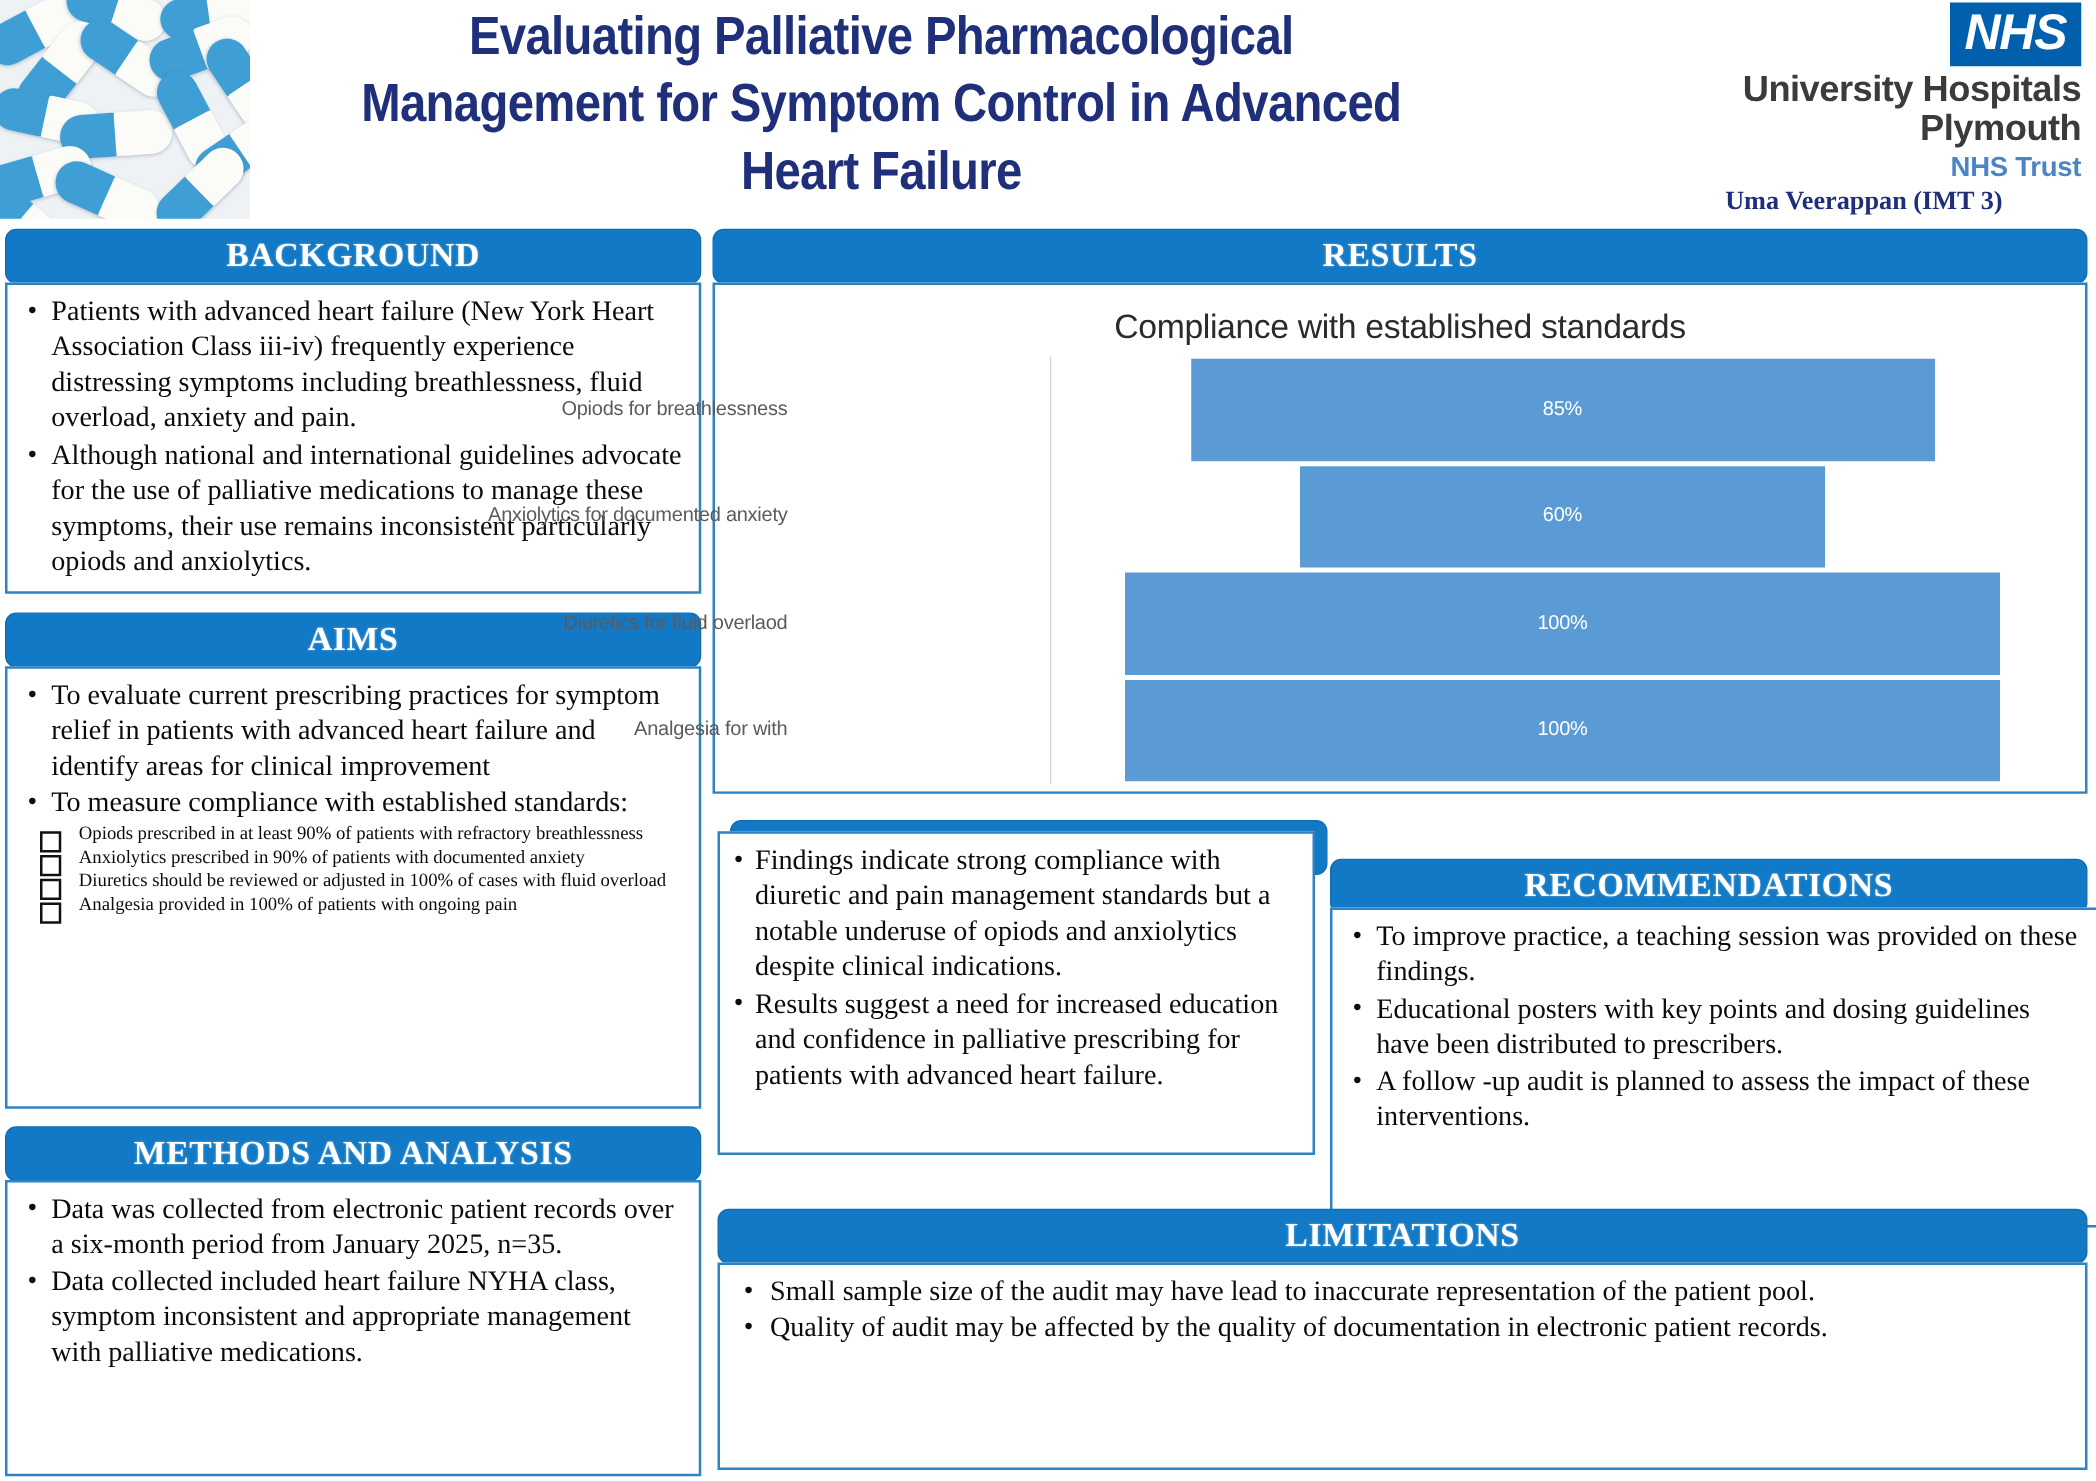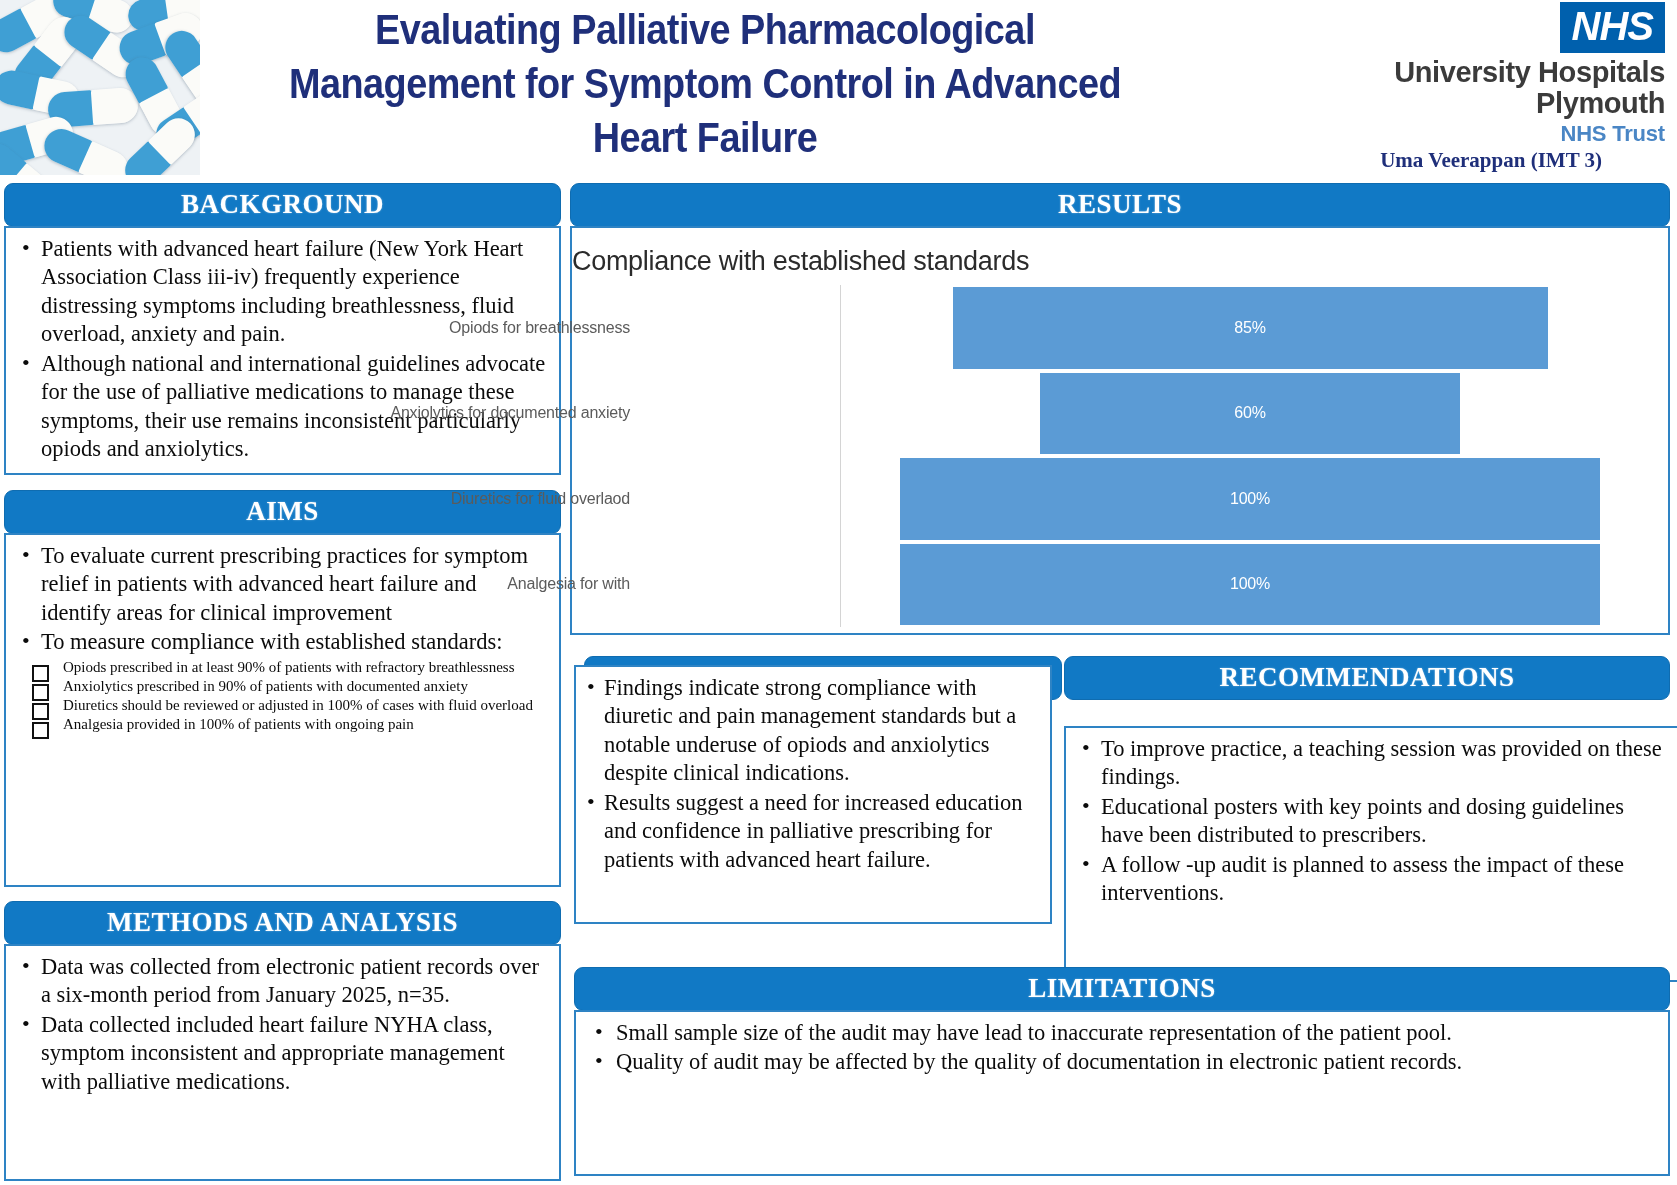--- a/index.html
+++ b/index.html
@@ -95,32 +95,32 @@
   #bg-body{position:absolute;left:4px;top:226px;width:557px;height:249px;}
   #aims-head{position:absolute;left:4px;top:490px;width:557px;}
   #aims-body{position:absolute;left:4px;top:533px;width:557px;height:354px;}
   #meth-head{position:absolute;left:4px;top:901px;width:557px;}
   #meth-body{position:absolute;left:4px;top:944px;width:557px;height:237px;}
   
   #res-head{position:absolute;left:570px;top:183px;width:1100px;}
   #res-body{position:absolute;left:570px;top:226px;width:1100px;height:409px;padding:0;}
   #conc-head{position:absolute;left:584px;top:656px;width:478px;}
   #conc-body{position:absolute;left:574px;top:665px;width:478px;height:259px;}
-  #rec-head{position:absolute;left:1064px;top:656px;width:606px;}
+  #rec-head{position:absolute;left:1064px;top:687px;width:606px;}
   #rec-body{position:absolute;left:1064px;top:726px;width:620px;height:256px;}
   #lim-head{position:absolute;left:574px;top:967px;width:1096px;}
   #lim-body{position:absolute;left:574px;top:1010px;width:1096px;height:166px;}
   #conc-body ul.bl > li{padding-left:18px;font-size:22.5px;}
   #conc-body ul.bl > li:before{left:1px;}
   #lim-body ul.bl > li{font-size:22.5px;padding-left:30px;}
   #lim-body ul.bl > li:before{left:9px;}
   
   #chart{position:relative;width:100%;height:100%;background:#ffffff;}
   #chart-title{
-    position:absolute;left:0;top:18px;width:100%;
+    position:absolute;left:0;top:18px;width:100%;text-align:center;
     font-family:"Liberation Sans", sans-serif;
     font-size:27px;color:#2b2b2b;letter-spacing:-0.3px;
   }
   #plot{position:absolute;left:0;top:57px;right:0;bottom:6px;}
   #axis-line{position:absolute;left:268px;top:0;bottom:0;width:1px;background:#d4d4d4;}
   .barrow{position:absolute;left:0;right:0;}
   .cat-label{
     position:absolute;right:1038px;top:50%;transform:translateY(-50%);
     font-family:"Liberation Sans", sans-serif;
     font-size:16px;color:#5b5b5b;white-space:nowrap;text-align:right;

